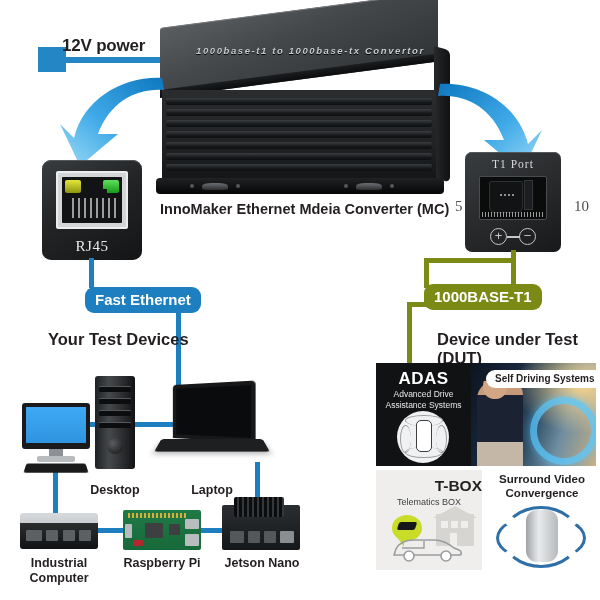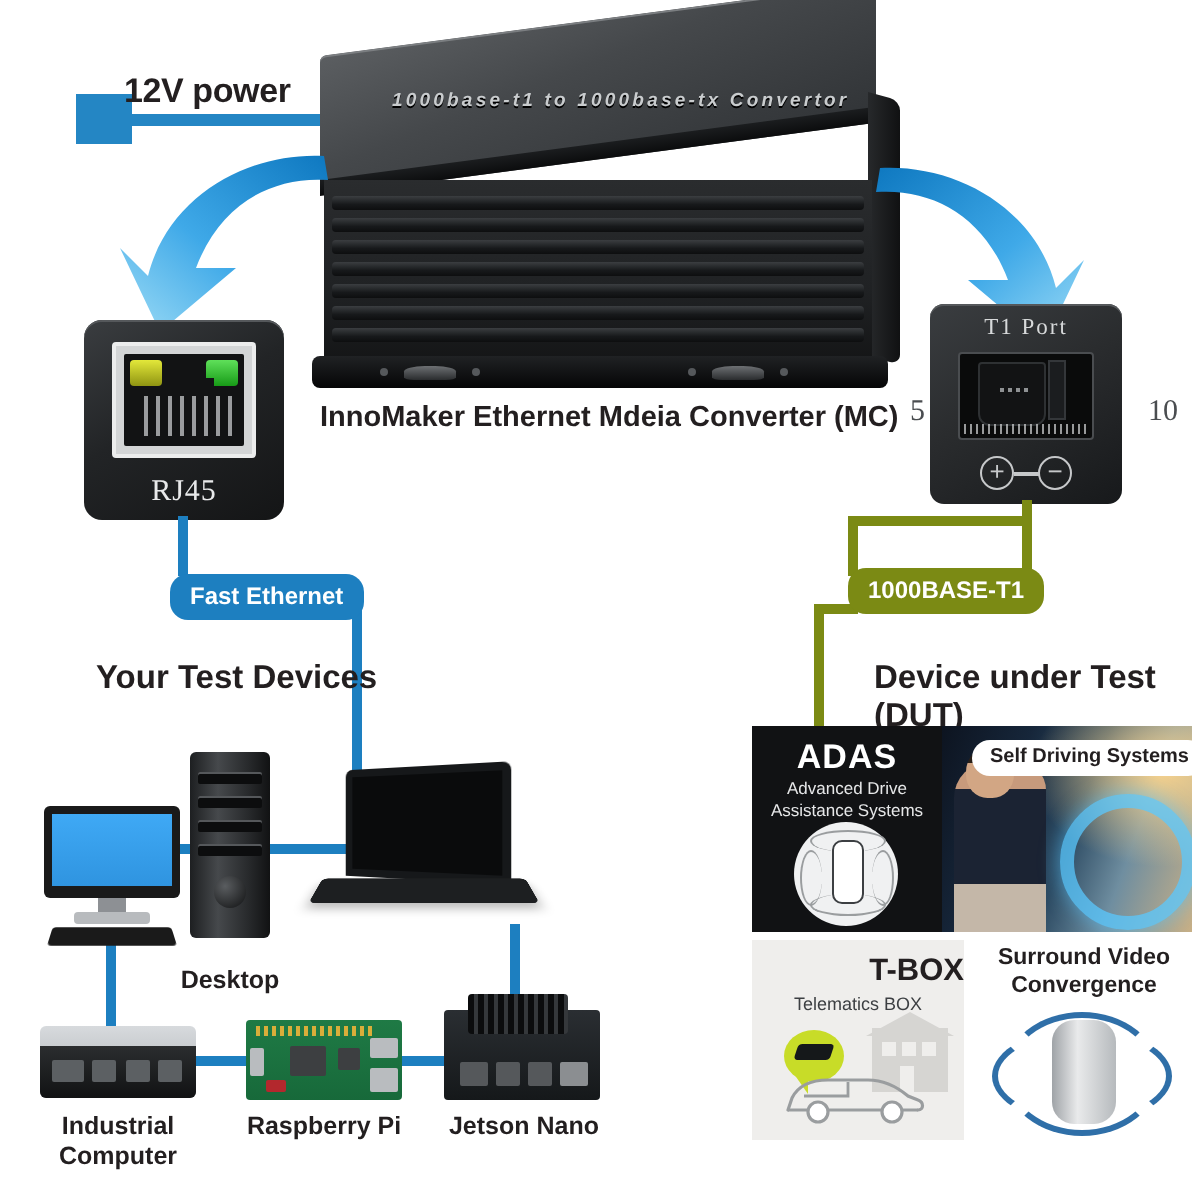--- a/index.html
+++ b/index.html
@@ -176,21 +176,21 @@
   }
   #your-devices{
     left:48px;top:330px;font-size:16.5px;
   }
   #dut-title{
     left:437px;top:330px;font-size:16.5px;
   }
 
   
   .badge{
-    position:absolute;color:#fff;font-size:12px;font-weight:700;
+    position:absolute;color:#fff;font-size:15px;font-weight:700;
     padding:4px 10px 5px;border-radius:9px;white-space:nowrap;
   }
   #badge-fe{left:85px;top:287px;background:#1d7fc0;}
   #badge-t1{left:424px;top:284px;background:#7b8a14;}
 
   
   .bl{position:absolute;background:#1d7fc0;}
   .gl{position:absolute;background:#7b8a14;}
 
   
@@ -423,20 +423,21 @@
     <div id="tower-knob"></div>
   </div>
   <div class="dev-cap" style="left:62px;top:483px;width:106px;">Desktop</div>
 
   <div class="abs" id="laptop">
     <div id="lap-lid">
         <div id="lap-scr"></div>
       </div>
     <div id="lap-base"></div>
   </div>
+  <div class="dev-cap" style="left:160px;top:483px;width:104px;">Laptop</div>
 
   <div class="abs" id="indcomp">
     <div id="ind-face">
       <div class="ind-port" style="left:6px;width:16px;"></div>
       <div class="ind-port" style="left:26px;width:12px;"></div>
       <div class="ind-port" style="left:43px;width:12px;"></div>
       <div class="ind-port" style="left:59px;width:12px;"></div>
     </div>
   </div>
   <div class="dev-cap" style="left:12px;top:556px;width:94px;">Industrial Computer</div>

